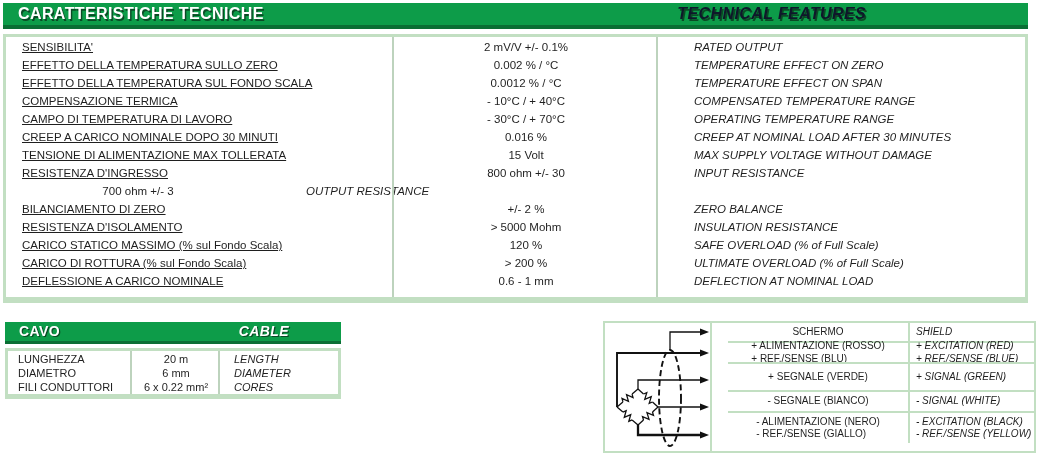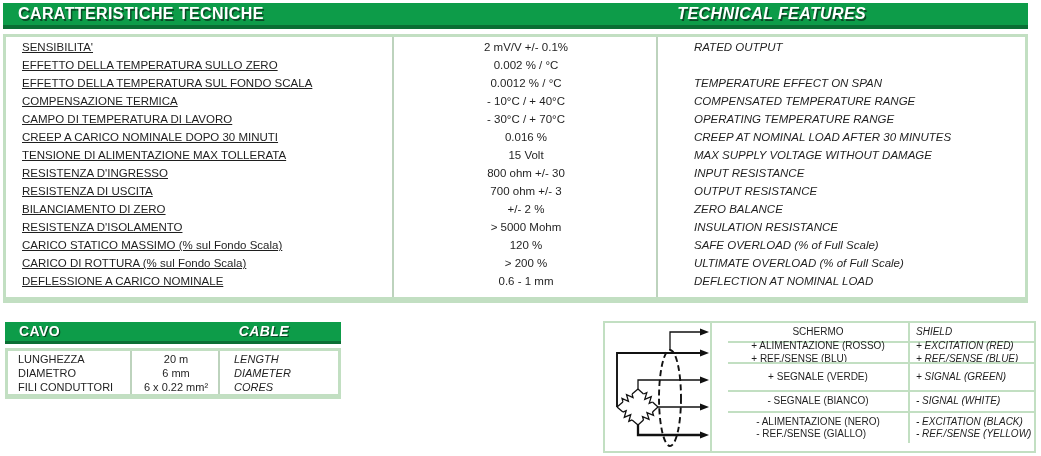--- a/index.html
+++ b/index.html
@@ -14,21 +14,21 @@
   body{font-family:"Liberation Sans", sans-serif;color:var(--ink);}
   .canvas{position:relative;width:1041px;height:456px;background:#fff;overflow:hidden;}
 
   
   .hdr-bar{position:absolute;left:3px;top:3px;width:1025px;height:26px;
     background:var(--green);border-bottom:4px solid var(--green-dark);}
   .hdr-it{position:absolute;left:15px;top:0;height:22px;line-height:22px;
     font-size:16px;font-weight:bold;color:#fff;letter-spacing:.4px;
     text-shadow:1.5px 1.5px 0 rgba(10,60,30,.85);}
   .hdr-en{position:absolute;left:50%;right:0;top:0;height:22px;line-height:22px;
-    text-align:center;font-size:16px;font-weight:bold;font-style:italic;color:#ffffff;
+    text-align:center;font-size:16px;font-weight:bold;font-style:italic;color:#0f172a;
     letter-spacing:.4px;text-shadow:1.5px 1.5px 0 rgba(10,60,30,.85);}
 
   
   .spec-table{position:absolute;left:3px;top:34px;width:1025px;height:269px;
     border:3px solid var(--lite);border-bottom-width:6px;background:#fff;}
   .spec-div{position:absolute;top:0;bottom:0;width:2px;background:var(--divider);}
   .spec-div.d1{left:386px;}
   .spec-div.d2{left:650px;}
   .spec-rows{position:absolute;inset:0;padding-top:1px;}
   .s-row{display:flex;height:18px;align-items:center;font-size:11.5px;}
@@ -87,20 +87,21 @@
   <div class="spec-table">
     <div class="spec-rows">
         <div class="s-row">
           <div class="c-it">SENSIBILITA'</div>
           <div class="c-val">2 mV/V +/- 0.1%</div>
           <div class="c-en">RATED OUTPUT</div>
         </div>
         <div class="s-row">
           <div class="c-it">EFFETTO DELLA TEMPERATURA SULLO ZERO</div>
           <div class="c-val">0.002 % / °C</div>
+          <div class="c-en">TEMPERATURE EFFECT ON ZERO</div>
         </div>
         <div class="s-row">
           <div class="c-it">EFFETTO DELLA TEMPERATURA SUL FONDO SCALA</div>
           <div class="c-val">0.0012 % / °C</div>
           <div class="c-en">TEMPERATURE EFFECT ON SPAN</div>
         </div>
         <div class="s-row">
           <div class="c-it">COMPENSAZIONE TERMICA</div>
           <div class="c-val">- 10°C / + 40°C</div>
           <div class="c-en">COMPENSATED TEMPERATURE RANGE</div>
@@ -119,21 +120,20 @@
           <div class="c-it">TENSIONE DI ALIMENTAZIONE MAX TOLLERATA</div>
           <div class="c-val">15 Volt</div>
           <div class="c-en">MAX SUPPLY VOLTAGE WITHOUT DAMAGE</div>
         </div>
         <div class="s-row">
           <div class="c-it">RESISTENZA D'INGRESSO</div>
           <div class="c-val">800 ohm +/- 30</div>
           <div class="c-en">INPUT RESISTANCE</div>
         </div>
         <div class="s-row">
-          <div class="c-it">RESISTENZA DI USCITA</div>
           <div class="c-val">700 ohm +/- 3</div>
           <div class="c-en">OUTPUT RESISTANCE</div>
         </div>
         <div class="s-row">
           <div class="c-it">BILANCIAMENTO DI ZERO</div>
           <div class="c-val">+/- 2 %</div>
           <div class="c-en">ZERO BALANCE</div>
         </div>
         <div class="s-row">
           <div class="c-it">RESISTENZA D'ISOLAMENTO</div>

